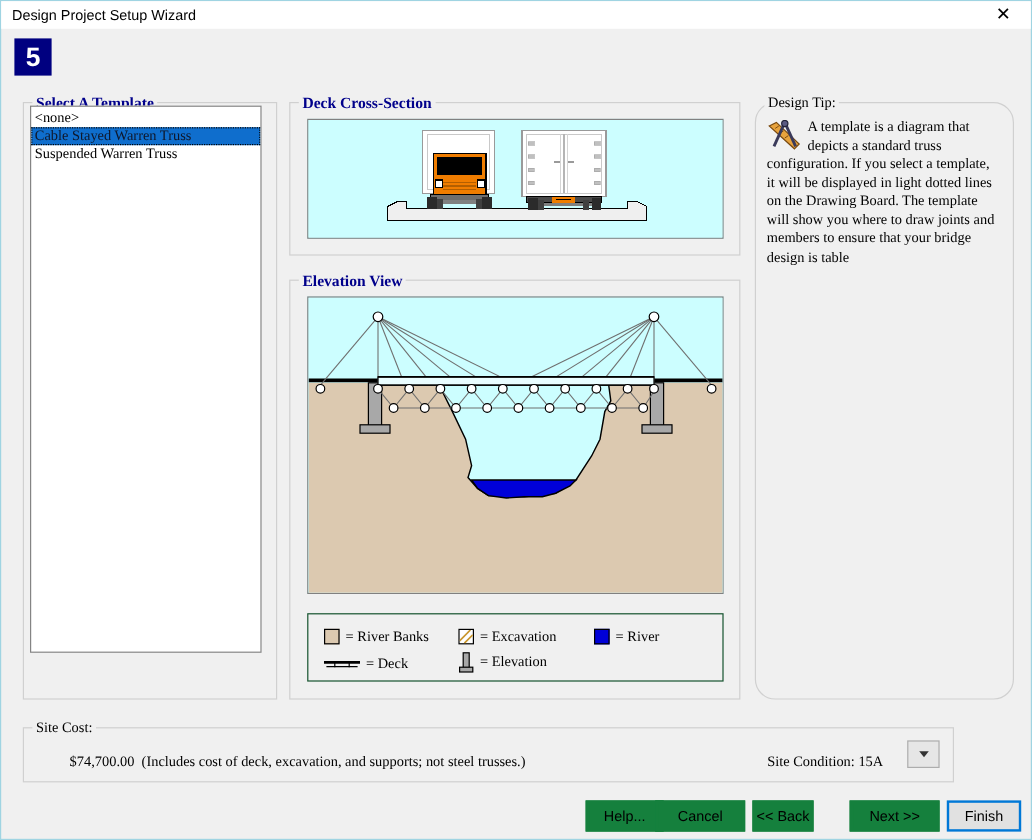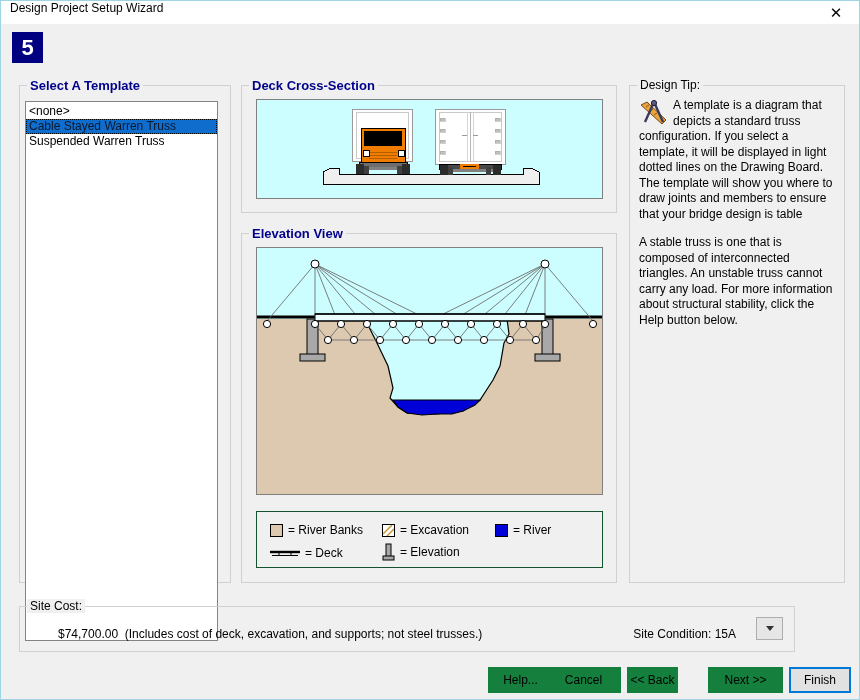--- a/index.html
+++ b/index.html
@@ -6,38 +6,38 @@
   body{
     width:860px;height:700px;overflow:hidden;
     background:#f0f0f0;
     font-family:"Liberation Sans",sans-serif;
     font-size:12px;color:#000;
     -webkit-font-smoothing:none;
   }
   .window{position:relative;width:860px;height:700px;background:#f0f0f0;box-sizing:border-box;border:1px solid #9fd4e2;}
 
   
-  .titlebar{height:23px;background:#ffffff;display:flex;position:relative;}
+  .titlebar{height:23px;background:#ffffff;display:flex;align-items:center;position:relative;}
   .titlebar .ttl{padding-left:9px;font-size:12px;color:#000;}
   .closebtn{position:absolute;right:0;top:0;width:46px;height:23px;display:flex;align-items:center;justify-content:center;font-size:15px;line-height:1;color:#000;cursor:default;}
 
   
   .header{display:flex;align-items:center;padding:8px 0 6px 11px;}
   .stepbadge{width:31px;height:31px;background:#000080;color:#fff;font-weight:bold;font-size:22px;
              display:flex;align-items:center;justify-content:center;font-family:"Liberation Sans",sans-serif;}
   .headtitle{margin-left:14px;color:#00008b;font-weight:bold;font-size:22px;letter-spacing:0px;}
 
   
-  .gb{position:absolute;border:1px solid #d0d0d0;box-sizing:border-box;}
+  .gb{position:absolute;border:1px solid #d0d0d0;box-sizing:border-box;font-family:Liberation Serif, serif;}
   .gb > .legendlbl{position:absolute;top:-8px;left:7px;background:#f0f0f0;padding:0 3px;font-size:12px;}
   .gb.blue > .legendlbl{color:#00008b;font-weight:bold;font-size:13px;}
 
   
   #gb-template{left:18px;top:84px;width:212px;height:498px;}
-  .listbox{position:absolute;left:5px;top:15px;width:193px;height:540px;background:#fff;border:1px solid #848484;box-sizing:border-box;padding:2px 0 0 0;overflow:hidden;}
+  .listbox{position:absolute;left:5px;top:2px;width:193px;height:456px;background:#fff;border:1px solid #848484;box-sizing:border-box;padding:2px 0 0 0;overflow:hidden;}
   .li{height:15px;line-height:15px;padding-left:3px;font-size:12px;white-space:nowrap;box-sizing:border-box;}
   .li.sel{background:#0f6ecd;color:#0f172a;outline:1px dotted #000;outline-offset:-1px;}
 
   
   #gb-deck{left:240px;top:84px;width:376px;height:128px;}
   #gb-elev{left:240px;top:232px;width:376px;height:350px;}
   .canvasbox{position:absolute;background:#ccfeff;border:1px solid #808080;box-sizing:border-box;overflow:hidden;}
   #deckCanvas{left:14px;top:13px;width:347px;height:100px;}
   #elevCanvas{left:14px;top:13px;width:347px;height:248px;}
   #legendBox{position:absolute;left:14px;top:277px;width:347px;height:57px;background:#f0f0f0;border:1px solid #14532d;box-sizing:border-box;}
@@ -45,21 +45,21 @@
   
   .lgrow{position:absolute;display:flex;align-items:center;font-size:12px;}
   .swatch{width:13px;height:13px;border:1px solid #000;box-sizing:border-box;margin-right:5px;}
   .sw-bank{background:#dcc9b0;}
   .sw-river{background:#0000d8;border-color:#000;}
   .sw-exc{background:#ffffff;}
   .deckglyph{width:30px;height:9px;margin-right:5px;position:relative;}
   .abutglyph{width:13px;height:17px;margin-right:5px;position:relative;}
 
   
-  #gb-tip{left:628px;top:84px;width:216px;height:498px;}
+  #gb-tip{left:628px;top:84px;width:216px;height:498px;border-radius:17px;}
   #gb-tip > .legendlbl{color:#000;font-weight:normal;}
   .tipinner{position:absolute;left:9px;top:12px;width:194px;height:470px;font-size:12px;line-height:15.5px;color:#000;}
   .tipicon{float:left;width:30px;height:26px;margin:2px 4px 0 0;}
   .tip-p{margin:0 0 13px 0;text-align:left;}
 
   
   #gb-cost{left:18px;top:605px;width:776px;height:46px;}
   #gb-cost > .legendlbl{color:#000;font-weight:normal;}
   .costline{position:absolute;left:38px;top:20px;font-size:12px;}
   .sitecond{position:absolute;right:58px;top:20px;font-size:12px;}
@@ -327,21 +327,20 @@
           <line x1="7" y1="7" x2="10" y2="5" stroke="#7a4a10" stroke-width="0.8"></line>
           <line x1="11" y1="11" x2="14" y2="9" stroke="#7a4a10" stroke-width="0.8"></line>
           <line x1="15" y1="15" x2="18" y2="13" stroke="#7a4a10" stroke-width="0.8"></line>
 
           <path d="M15 2 L24 22" stroke="#3a3a5a" stroke-width="2.4" fill="none"></path>
           <path d="M15 2 L6 22" stroke="#3a3a5a" stroke-width="2.4" fill="none"></path>
           <circle cx="15" cy="3" r="2.6" fill="#5a5a82" stroke="#23233a" stroke-width="1"></circle>
         </svg>
       </span>
       <p class="tip-p">A template is a diagram that depicts a standard truss configuration. If you select a template, it will be displayed in light dotted lines on the Drawing Board. The template will show you where to draw joints and members to ensure that your bridge design is table</p>
-      <p class="tip-p">A stable truss is one that is composed of interconnected triangles. An unstable truss cannot carry any load. For more information about structural stability, click the Help button below.</p>
     </div>
   </div>
 
   <div class="gb" id="gb-cost">
     <span class="legendlbl">Site Cost:</span>
     <div class="costline">
       <span>$74,700.00</span>
       &nbsp;<span>(Includes cost of deck, excavation, and supports; not steel trusses.)</span>
     </div>
     <div class="sitecond">Site Condition: 15A</div>

